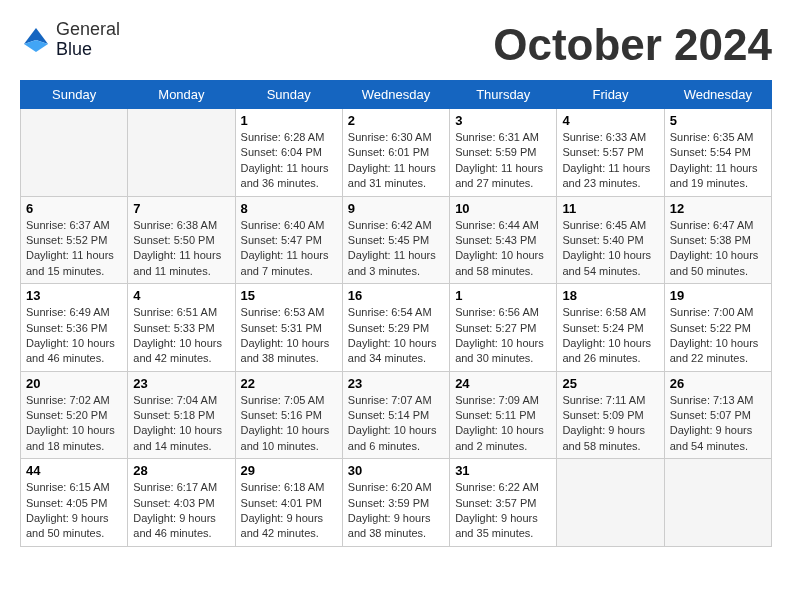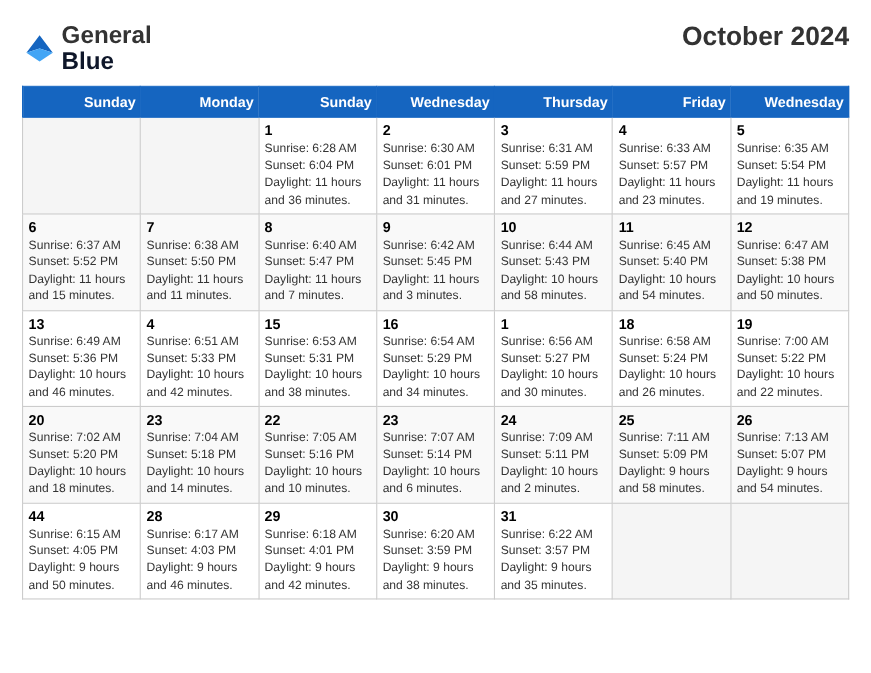--- a/index.html
+++ b/index.html
@@ -15,54 +15,54 @@
       justify-content: space-between;
       align-items: flex-start;
       margin-bottom: 10px;
     }
     .logo {
       display: flex;
       align-items: center;
       gap: 4px;
     }
     .logo-text {
-      font-size: 22px;
-      font-weight: bold;
+      font-size: 18px;
+      font-weight: normal;
       line-height: 1.1;
     }
     .logo-general { color: #333; }
     .logo-blue { color: #0f172a; text-align: right; }
     .logo-icon {
       width: 32px;
       height: 32px;
     }
     .title-section {
       text-align: right;
     }
     .month-title {
-      font-size: 24px;
+      font-size: 44px;
       font-weight: bold;
       color: #333;
     }
     .location {
       font-size: 15px;
       color: #555;
     }
     table {
       width: 100%;
       border-collapse: collapse;
       font-size: 11px;
     }
     thead tr th {
       background-color: #1565c0;
       color: #fff;
       padding: 6px 4px;
-      text-align: right;
+      text-align: center;
       font-size: 13px;
-      font-weight: bold;
+      font-weight: normal;
       border: 1px solid #1565c0;
     }
     tbody tr td {
       border: 1px solid #ccc;
       padding: 4px 5px;
       vertical-align: top;
       width: calc(100% / 7);
       min-height: 80px;
       background: #fff;
     }

